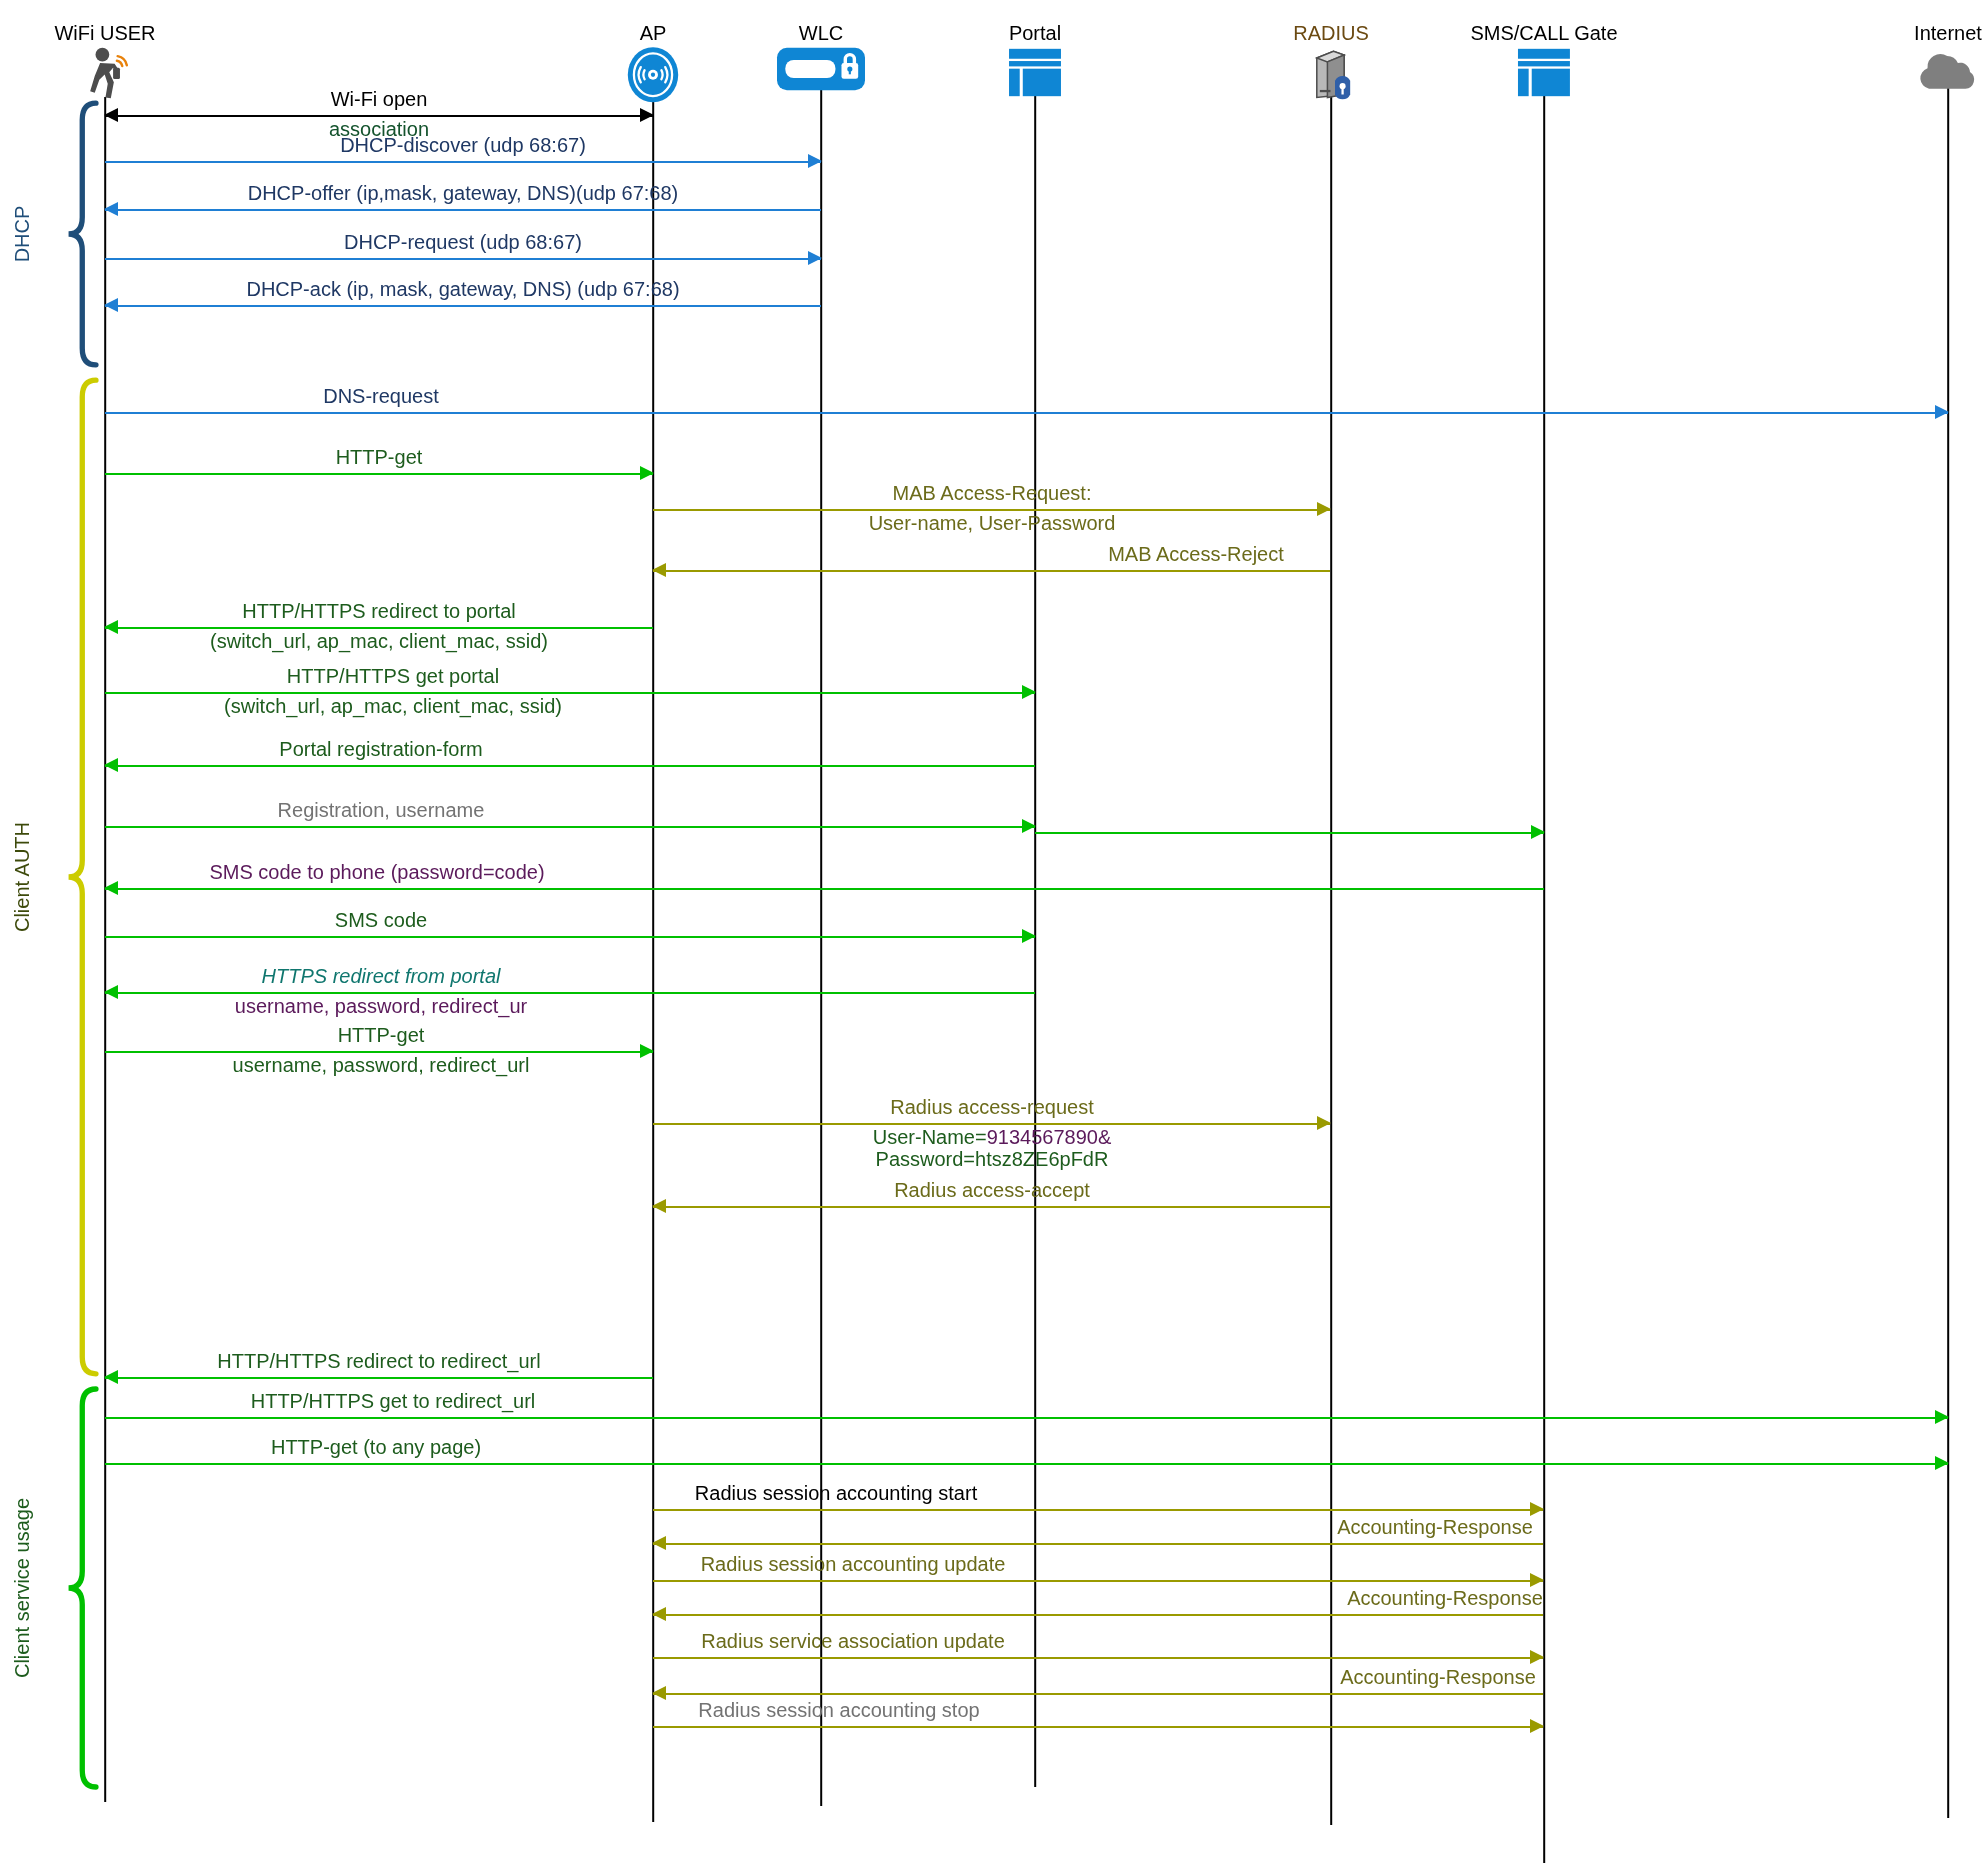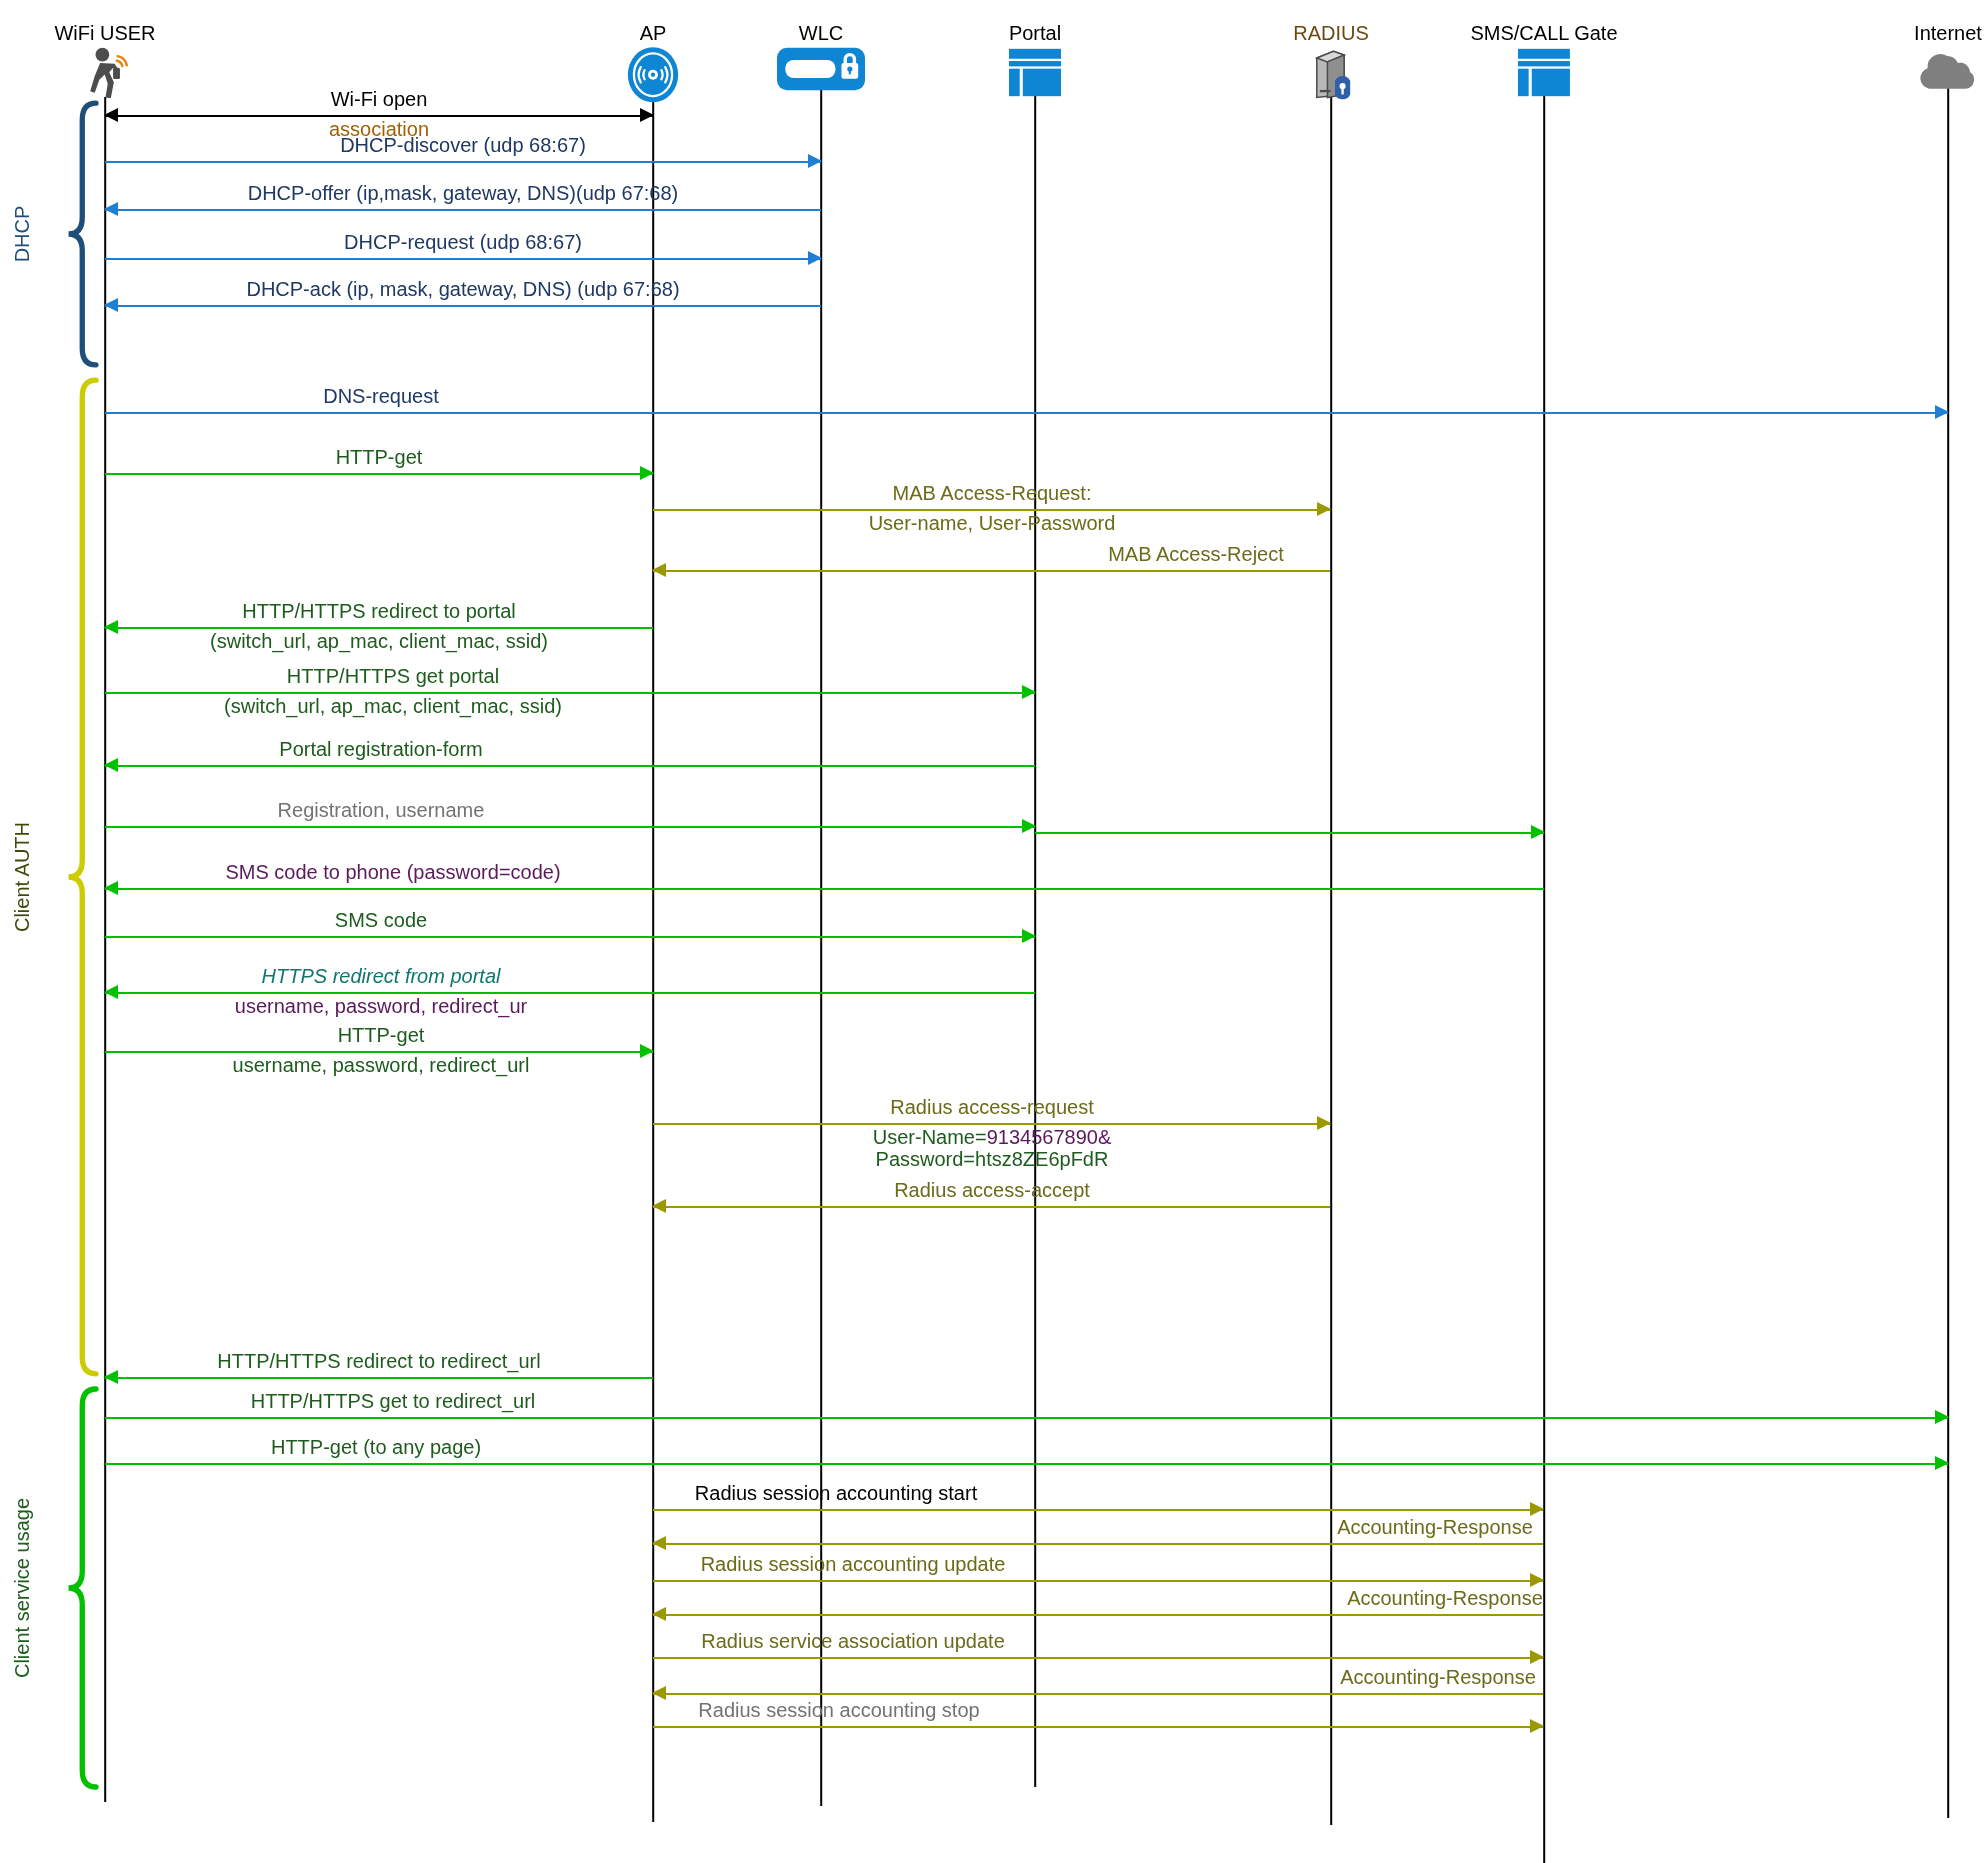--- a/index.html
+++ b/index.html
@@ -66,21 +66,21 @@
      </svg>
       </div>
       <div class="sect-label" style="color: rgb(29, 92, 29); left: 34px; top: 1588px; transform: rotate(-90deg) translate(-50%, -100%);">Client service usage</div>
     </div>
   <div id="messages">
       <div class="msg" style="left: 105px; top: 115px; width: 548px;">
         <div class="line" style="border-top-color: rgb(0, 0, 0);"></div>
         <div class="arrowhead ah-right" style="border-left-color: rgb(0, 0, 0);"></div>
         <div class="arrowhead ah-left" style="border-right-color: rgb(0, 0, 0);"></div>
         <div class="lbl lbl-above" style="left: 274px; color: rgb(0, 0, 0);">Wi-Fi open</div>
-        <div class="lbl lbl-below" style="left: 274px; color: #a16207;">association</div>
+        <div class="lbl lbl-below" style="left: 274px; color: #14532d;">association</div>
       </div>
       <div class="msg" style="left: 105px; top: 161px; width: 716px;">
         <div class="line" style="border-top-color: rgb(31, 127, 212);"></div>
         <div class="arrowhead ah-right" style="border-left-color: rgb(31, 127, 212);"></div>
         <div class="lbl lbl-above" style="left: 358px; color: rgb(31, 56, 100);">DHCP-discover (udp 68:67)</div>
       </div>
       <div class="msg" style="left: 105px; top: 209px; width: 716px;">
         <div class="line" style="border-top-color: rgb(31, 127, 212);"></div>
         <div class="arrowhead ah-left" style="border-right-color: rgb(31, 127, 212);"></div>
         <div class="lbl lbl-above" style="left: 358px; color: rgb(31, 56, 100);">DHCP-offer (ip,mask, gateway, DNS)(udp 67:68)</div>
@@ -138,21 +138,21 @@
         <div class="arrowhead ah-right" style="border-left-color: rgb(0, 192, 0);"></div>
         <div class="lbl lbl-above" style="left: 276px; color: #737373;">Registration, username</div>
       </div>
       <div class="msg" style="left: 1035px; top: 832px; width: 509px;">
         <div class="line" style="border-top-color: rgb(0, 192, 0);"></div>
         <div class="arrowhead ah-right" style="border-left-color: rgb(0, 192, 0);"></div>
       </div>
       <div class="msg" style="left: 105px; top: 888px; width: 1439px;">
         <div class="line" style="border-top-color: rgb(0, 192, 0);"></div>
         <div class="arrowhead ah-left" style="border-right-color: rgb(0, 192, 0);"></div>
-        <div class="lbl lbl-above" style="left: 288px; color: rgb(91, 26, 91);">SMS code to phone (password=code)</div>
+        <div class="lbl lbl-above" style="left: 272px; color: rgb(91, 26, 91);">SMS code to phone (password=code)</div>
       </div>
       <div class="msg" style="left: 105px; top: 936px; width: 930px;">
         <div class="line" style="border-top-color: rgb(0, 192, 0);"></div>
         <div class="arrowhead ah-right" style="border-left-color: rgb(0, 192, 0);"></div>
         <div class="lbl lbl-above" style="left: 276px; color: rgb(29, 92, 29);">SMS code</div>
       </div>
       <div class="msg" style="left: 105px; top: 992px; width: 930px;">
         <div class="line" style="border-top-color: rgb(0, 192, 0);"></div>
         <div class="arrowhead ah-left" style="border-right-color: rgb(0, 192, 0);"></div>
         <div class="lbl lbl-above" style="left: 276px; color: #0f766e; font-style: italic;">HTTPS  redirect from portal</div>

